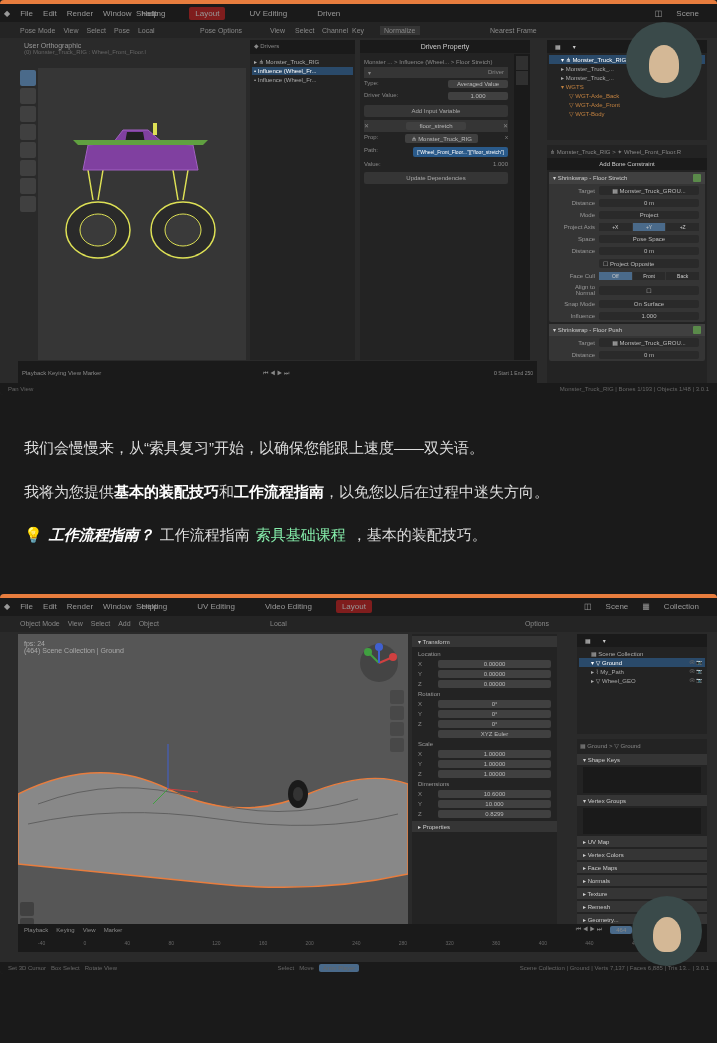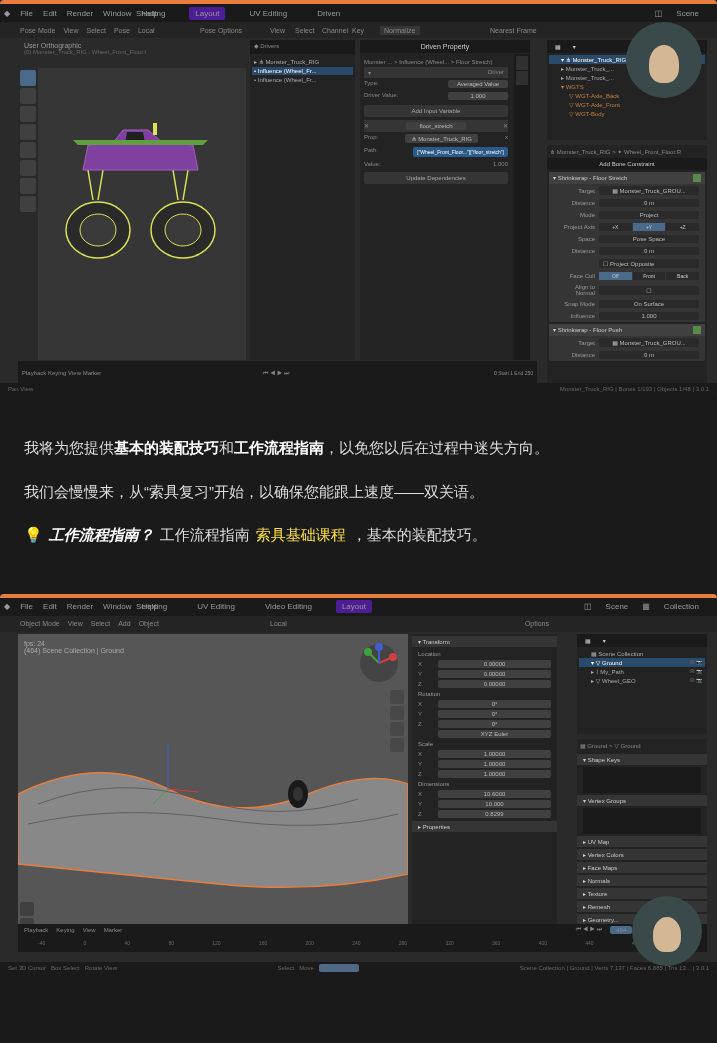--- a/index.html
+++ b/index.html
@@ -5,21 +5,21 @@
 *{box-sizing:border-box;margin:0;padding:0}
 body{background:#1a1a1a;font-family:Arial,sans-serif;color:#ccc;width:717px}
 .screenshot{position:relative;background:#2a2a2a;border-radius:4px;overflow:hidden;margin:0}
 .ss1{height:395px}
 .ss2{height:380px;margin-top:16px}
 .orange-bar{position:absolute;top:0;left:0;right:0;height:4px;background:#e87d3e}
 .menubar{position:absolute;top:4px;left:0;right:0;height:18px;background:#1a1a1a;display:flex;align-items:center;padding:0 4px;font-size:8px;color:#999}
 .menubar span{margin-right:10px}
 .menubar .tabs-area{position:absolute;left:130px;display:flex;gap:8px;font-size:8px}
 .menubar .tabs-area span{padding:2px 6px}
-.menubar .tabs-area .active{background:#4c1d95;border-radius:2px}
+.menubar .tabs-area .active{background:#7f1d1d;border-radius:2px}
 .menubar .scene-info{position:absolute;right:8px;display:flex;gap:4px;align-items:center}
 .toolbar2{position:absolute;top:22px;left:0;right:0;height:16px;background:#242424;display:flex;align-items:center;font-size:7px;padding:0 20px;color:#888}
 .toolbar2 span{margin-right:8px}
 .vp1{position:absolute;top:40px;left:18px;width:228px;height:320px;background:#363636}
 .vp1-header{position:absolute;top:0;left:0;right:0;height:28px;background:#2a2a2a;font-size:7px;padding:2px 6px;color:#999}
 .vp1-header .line2{color:#666;font-size:6px}
 .vp1-tools{position:absolute;left:0;top:28px;width:20px;bottom:0;background:#2a2a2a;display:flex;flex-direction:column;gap:2px;padding:2px}
 .vp1-tools div{width:16px;height:16px;background:#404040;border-radius:2px}
 .vp1-tools div.sel{background:#4a6a8a}
 .truck{position:absolute;left:35px;top:75px;width:175px;height:145px}
@@ -62,21 +62,21 @@
 .webcam{position:absolute;border-radius:50%;overflow:hidden;background:#3a4a4a}
 .webcam1{top:22px;right:15px;width:76px;height:76px}
 .webcam2{bottom:8px;right:15px;width:70px;height:70px}
 .face{position:absolute;top:30%;left:30%;width:40%;height:50%;background:#d4b896;border-radius:50% 50% 40% 40%}
 .article{padding:40px 24px 12px}
 .article h1{color:#fff;font-size:28px;font-weight:bold;margin-bottom:28px;text-shadow:1px 1px 2px rgba(0,0,0,.5)}
 .article p{color:#ddd;font-size:15px;line-height:1.7;margin-bottom:18px}
 .article b{color:#fff;font-weight:bold}
 .article .tip{display:flex;align-items:center;gap:6px}
 .article .bulb{color:#ffd740}
-.article .link{color:#fde047}
+.article .link{color:#86efac}
 .vp3{position:absolute;top:40px;left:18px;width:390px;height:290px;background:#565656}
 .terrain{position:absolute;top:60px;left:0;right:0;bottom:30px}
 .terrain svg{width:100%;height:100%}
 .overlay-title{position:absolute;bottom:60px;left:50px;color:#fff}
 .overlay-title .big{font-size:30px;font-weight:900;letter-spacing:1px;text-transform:uppercase;font-family:Impact,Arial}
 .overlay-title .sub{font-size:16px;color:#ccc;font-weight:300;margin-left:8px}
 .gizmo{position:absolute;top:8px;right:8px;width:42px;height:42px}
 .gizmo svg{width:100%;height:100%}
 .vp3-fps{position:absolute;top:6px;left:6px;font-size:7px;color:#aaa}
 .props2{position:absolute;top:40px;left:412px;width:145px;height:290px;background:#232323;font-size:6px}
@@ -324,24 +324,24 @@
     <span>Pan View</span>
     <span>Monster_Truck_RIG | Bones 1/193 | Objects 1/48 | 3.0.1</span>
   </div>
 
   <div class="webcam webcam1">
       <div class="face"></div>
     </div>
 </div>
 
 <div class="article">
+  <p>我们会慢慢来，从“索具复习”开始，以确保您能跟上速度——双关语。</p>
   <p>
     <span>我将为您提供</span><b>基本的装配技巧</b><span>和</span><b>工作流程指南</b><span>，以免您以后在过程中迷失方向。</span>
   </p>
-  <p>我们会慢慢来，从“索具复习”开始，以确保您能跟上速度——双关语。</p>
   <p class="tip">
     <span class="bulb">💡</span>
     <b><i>工作流程指南？</i></b>
     <span>工作流程指南</span>
     <span class="link">索具基础课程</span>
       <span>，基本的装配技巧。</span>
   </p>
 </div>
 
 <div class="screenshot ss2">

